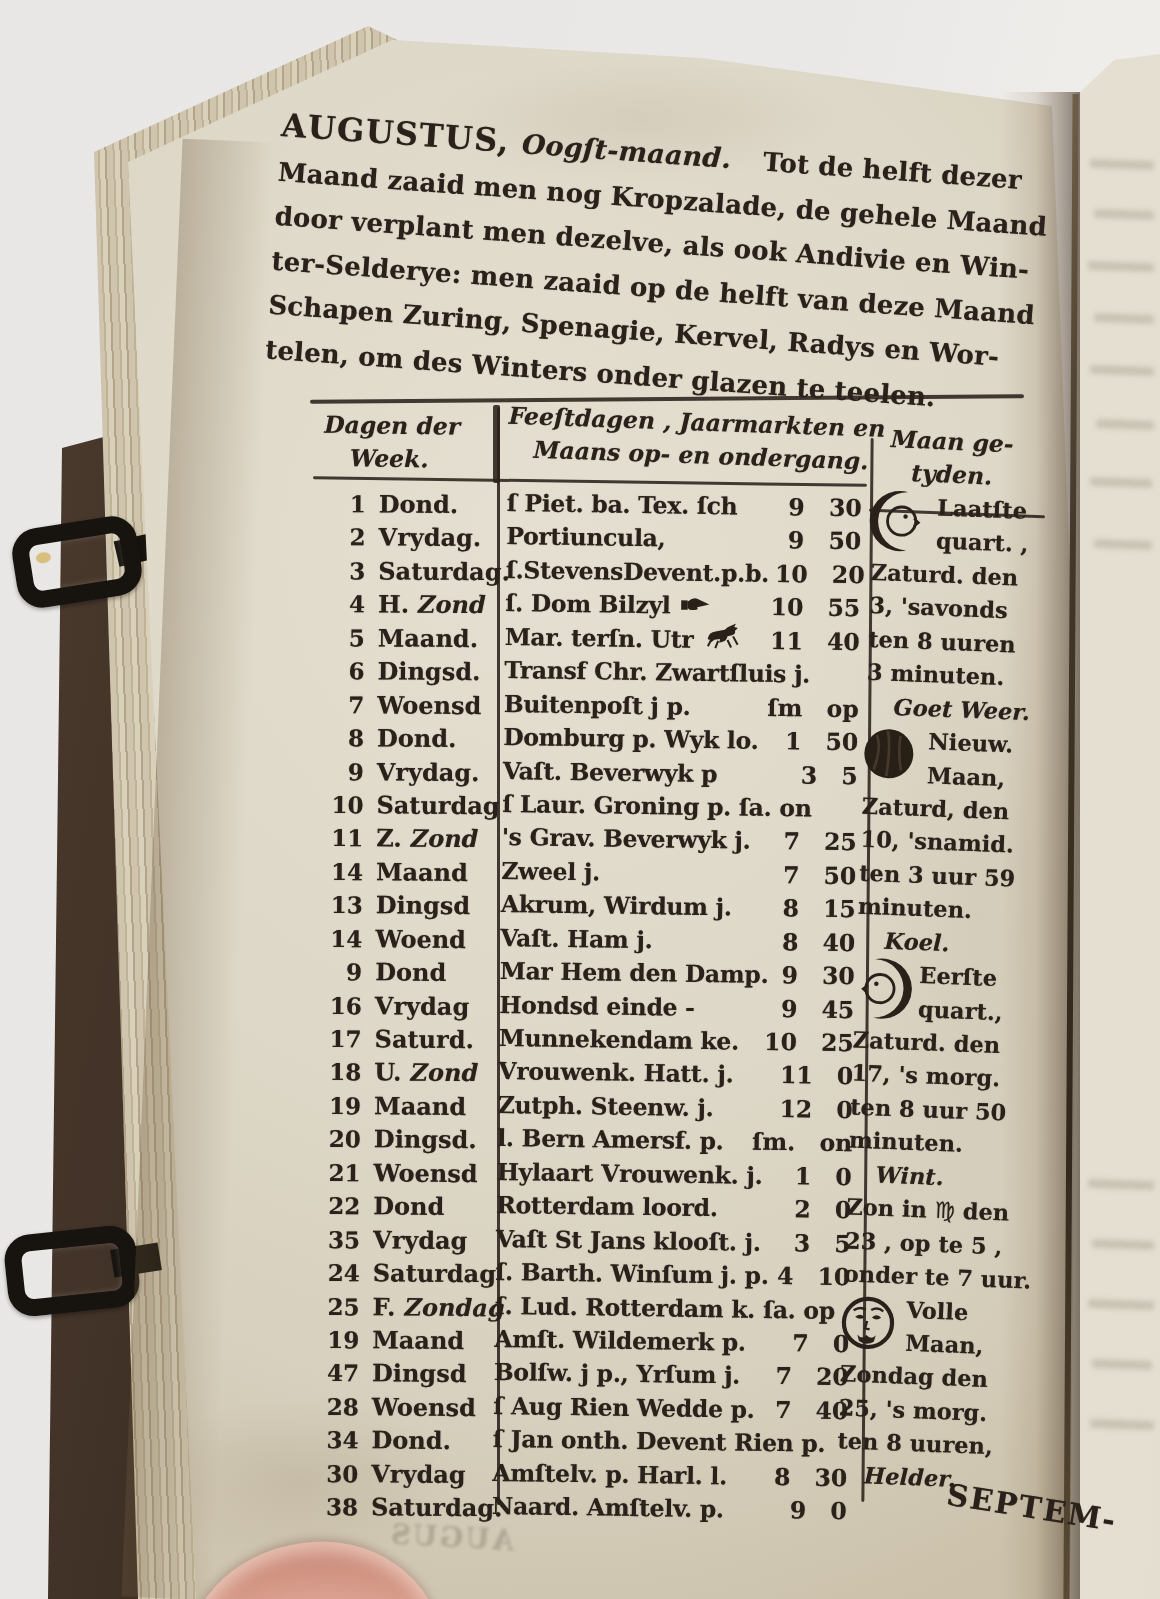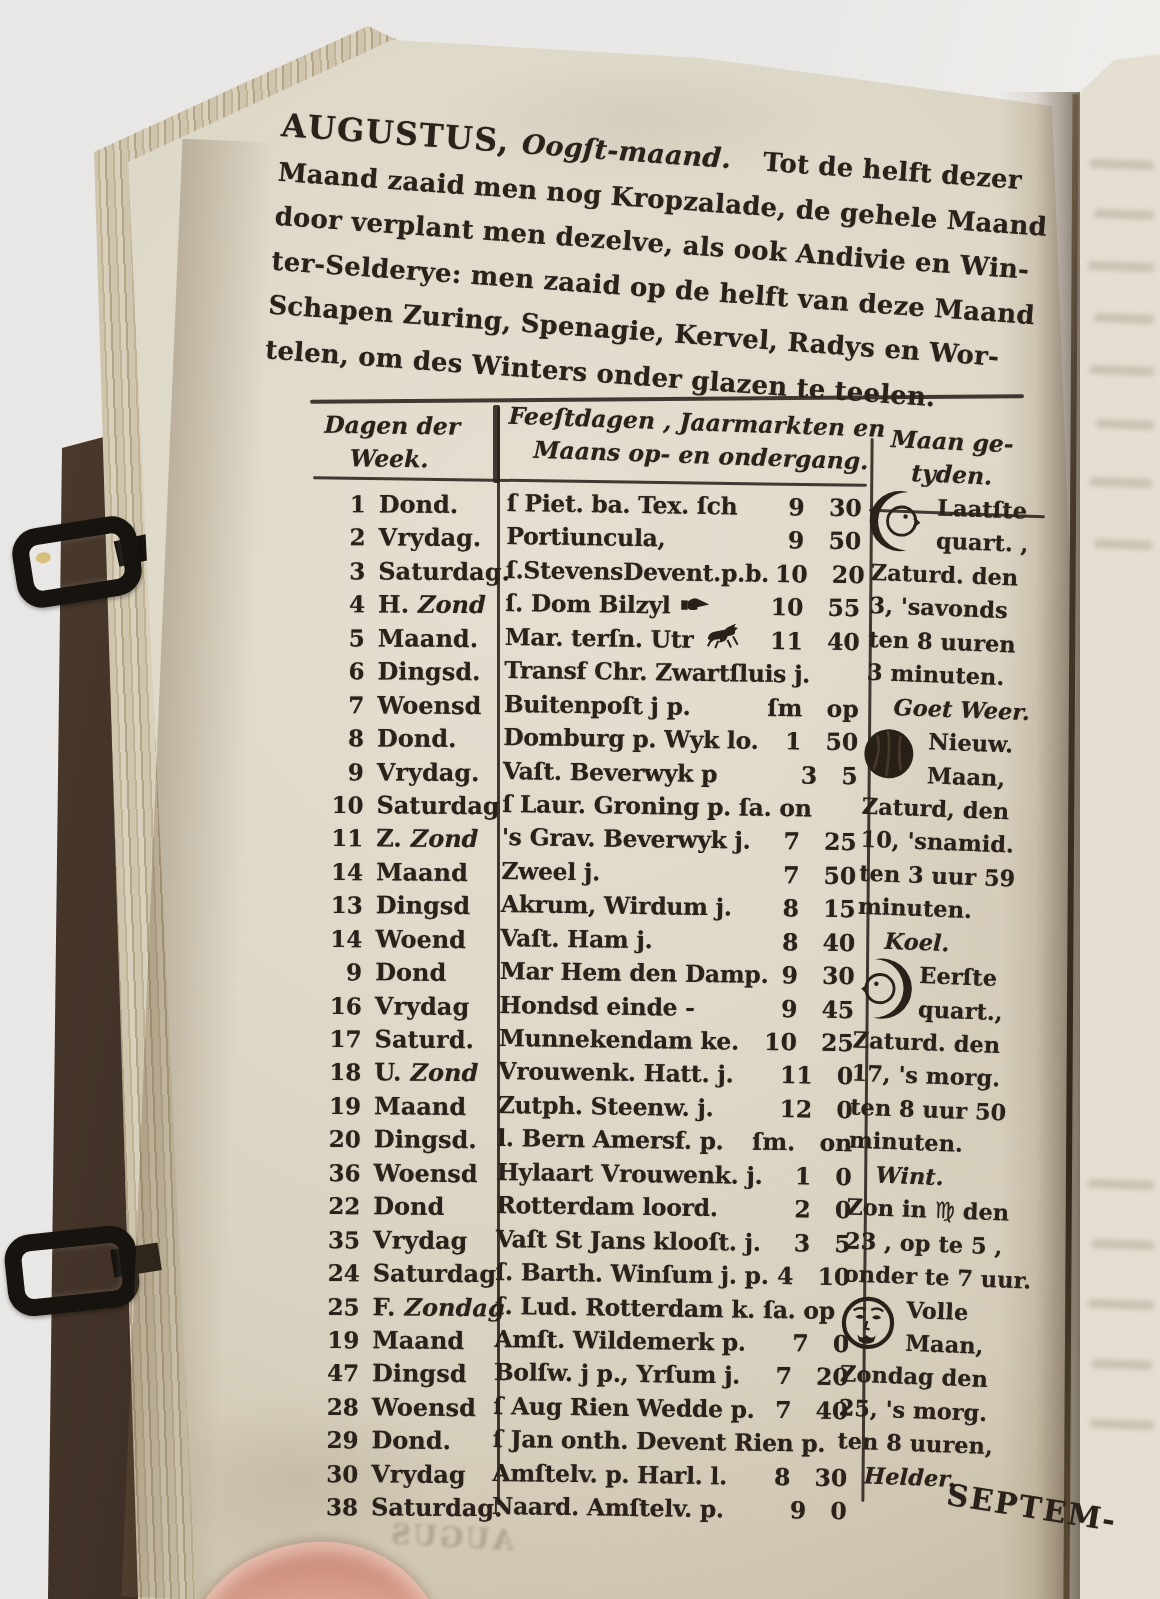--- a/index.html
+++ b/index.html
@@ -185,29 +185,29 @@
         <div class="t-row"><span class="d-num">11</span><span class="d-name">Z.</span><span class="d-sun">Zond</span></div>
         <div class="t-row"><span class="d-num">14</span><span class="d-name">Maand</span></div>
         <div class="t-row"><span class="d-num">13</span><span class="d-name">Dingsd</span></div>
         <div class="t-row"><span class="d-num">14</span><span class="d-name">Woend</span></div>
         <div class="t-row"><span class="d-num">9</span><span class="d-name">Dond</span></div>
         <div class="t-row"><span class="d-num">16</span><span class="d-name">Vrydag</span></div>
         <div class="t-row"><span class="d-num">17</span><span class="d-name">Saturd.</span></div>
         <div class="t-row"><span class="d-num">18</span><span class="d-name">U.</span><span class="d-sun">Zond</span></div>
         <div class="t-row"><span class="d-num">19</span><span class="d-name">Maand</span></div>
         <div class="t-row"><span class="d-num">20</span><span class="d-name">Dingsd.</span></div>
-        <div class="t-row"><span class="d-num">36</span><span class="d-name">Woensd</span></div>
+        <div class="t-row"><span class="d-num">21</span><span class="d-name">Woensd</span></div>
         <div class="t-row"><span class="d-num">22</span><span class="d-name">Dond</span></div>
         <div class="t-row"><span class="d-num">35</span><span class="d-name">Vrydag</span></div>
         <div class="t-row"><span class="d-num">24</span><span class="d-name">Saturdag</span></div>
         <div class="t-row"><span class="d-num">25</span><span class="d-name">F.</span><span class="d-sun">Zondag</span></div>
         <div class="t-row"><span class="d-num">19</span><span class="d-name">Maand</span></div>
         <div class="t-row"><span class="d-num">47</span><span class="d-name">Dingsd</span></div>
         <div class="t-row"><span class="d-num">28</span><span class="d-name">Woensd</span></div>
-        <div class="t-row"><span class="d-num">29</span><span class="d-name">Dond.</span></div>
+        <div class="t-row"><span class="d-num">34</span><span class="d-name">Dond.</span></div>
         <div class="t-row"><span class="d-num">30</span><span class="d-name">Vrydag</span></div>
         <div class="t-row"><span class="d-num">38</span><span class="d-name">Saturdag.</span></div>
       </div>
     <div id="feast-col">
         <div class="f-row">
           <span class="f-text">ſ Piet. ba. Tex. ſch</span>
           <span class="f-time">9 30</span>
         </div>
         <div class="f-row">
           <span class="f-text">Portiuncula,</span>

